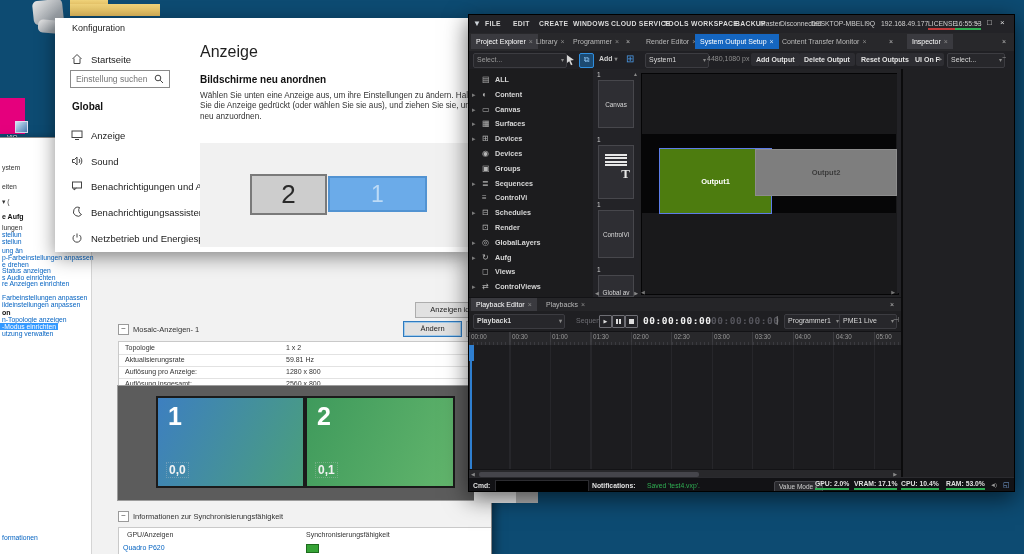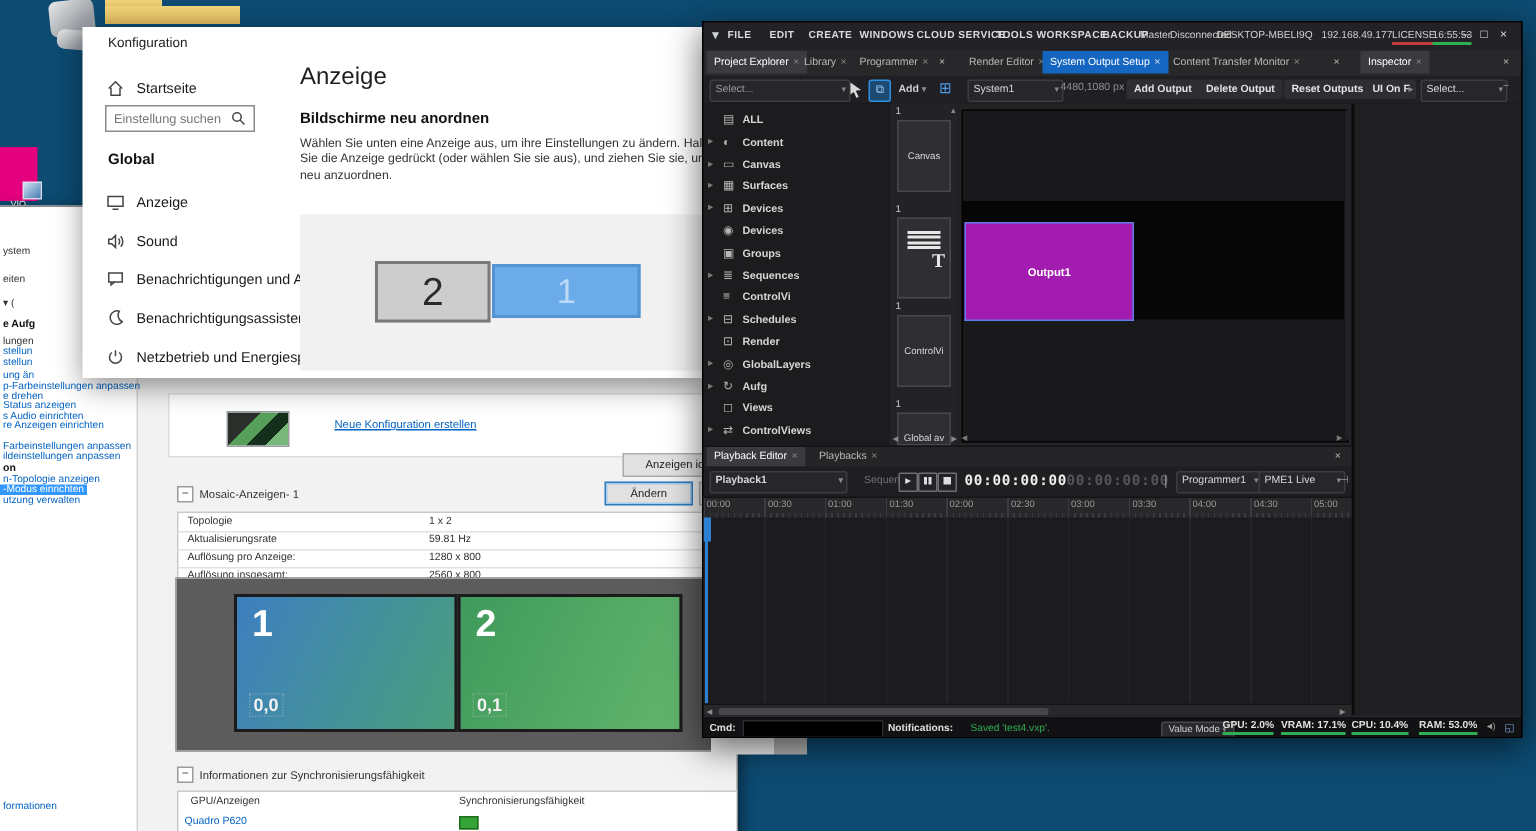--- a/index.html
+++ b/index.html
@@ -82,21 +82,21 @@
   .vx-tree-arrow{position:absolute;left:3px;color:#7a7a7a;font-size:7px;}
   .vx-tree-glyph{position:absolute;left:13px;color:#b5b5b5;font-size:8px;}
   .vx-tree-label{position:absolute;left:26px;color:#d6d6d6;font-size:7.2px;font-weight:bold;}
   .vx-thumbcol{background:#232327;border-right:1px solid #0e0e10;}
   .vx-thumb{position:absolute;left:5px;width:34px;height:46px;background:#2e2e33;border:1px solid #47474c;
             color:#d8d8d8;font-size:6.4px;display:flex;align-items:center;justify-content:center;overflow:hidden;}
   .vx-count{position:absolute;left:4px;font-size:6.5px;color:#cfcfcf;}
   .vx-canvas{background:#232326;}
   .vx-canvas-inner{background:#19191b;border:1px solid #050506;}
   .vx-band{background:#060607;}
-  .vx-out1{background:#a21caf;border:1px solid #5d7ce8;color:#fff;}
+  .vx-out1{background:#4d7c0f;border:1px solid #5d7ce8;color:#fff;margin-left:16px;}
   .vx-out2{background:#7e7e7e;border:1px solid #8d8d8d;color:#3c3c3c;}
   .vx-out-label{display:flex;align-items:center;justify-content:center;height:100%;font-size:7.5px;font-weight:bold;}
   .vx-inspector{background:#202023;border-left:2px solid #0b0b0c;}
   .vx-playtabs{background:#252528;border-top:1px solid #131316;}
   .vx-controls{background:#1f1f22;}
   .vx-tc{font-family:"DejaVu Sans Mono",monospace;font-size:9.5px;font-weight:bold;color:#f0f0f0;letter-spacing:.5px;}
   .vx-tc-dim{color:#55555c;}
   .vx-playbtn{position:absolute;width:11px;height:11px;border:1px solid #6e6e74;background:#232327;border-radius:1px;
               color:#ddd;font-size:5px;text-align:center;line-height:10px;}
   .pause-bar{display:inline-block;width:2px;height:5px;background:#ddd;margin:0 .5px;vertical-align:middle;}
@@ -154,24 +154,20 @@
         <span class="abs nv-frag" style="left:2px;top:142px;">re Anzeigen einrichten</span>
         <span class="abs nv-frag" style="left:2px;top:156px;">Farbeinstellungen anpassen</span>
         <span class="abs nv-frag" style="left:2px;top:163px;">ildeinstellungen anpassen</span>
         <span class="abs nv-frag-bold" style="left:2px;top:171px;">on</span>
         <span class="abs nv-frag" style="left:2px;top:178px;">n-Topologie anzeigen</span>
         <span class="abs nv-frag-sel" style="left:0;top:184.5px;">-Modus einrichten</span>
         <span class="abs nv-frag" style="left:2px;top:191.5px;">utzung verwalten</span>
         <span class="abs nv-frag" style="left:2px;top:396px;">formationen</span>
       </div>
 
-      <div class="abs nv-box" style="left:112px;top:124px;width:378px;height:41px;">
-        <div class="abs nv-config-icon" style="left:38px;top:11px;width:40px;height:22px;"></div>
-        <span class="abs nv-link" style="left:110px;top:15px;">Neue Konfiguration erstellen</span>
-      </div>
 
       <div class="abs nv-btn" style="left:415px;top:164px;width:80px;height:14px;">Anzeigen identi</div>
 
       <div class="abs nv-collapse" style="left:118px;top:186px;">−</div>
       <span class="abs nv-sec-title" style="left:133px;top:187px;">Mosaic-Anzeigen- 1</span>
       <div class="abs nv-btn nv-btn-focus" style="left:403px;top:183px;width:57px;height:14px;">Ändern</div>
       <div class="abs nv-btn" style="left:466px;top:183px;width:40px;height:14px;">Deakt</div>
 
       <div class="abs nv-table" style="left:118px;top:203px;width:372px;height:49px;">
         <div class="nv-row" style="top:0;">
@@ -432,20 +428,23 @@
         <span class="abs" style="left:2px;bottom:1px;font-size:5px;color:#8a8a8a;">◀</span>
         <span class="abs" style="right:1px;bottom:1px;font-size:5px;color:#8a8a8a;">▶</span>
       </div>
 
       <div class="abs vx-canvas" style="left:170px;top:54px;width:262px;height:228px;">
         <div class="abs vx-canvas-inner" style="left:2px;top:4px;width:256px;height:220px;"></div>
         <div class="abs vx-band" style="left:3px;top:65px;width:254px;height:79px;"></div>
         <div class="abs vx-out1" style="left:4px;top:79px;width:111px;height:64px;">
             <div class="vx-out-label">Output1</div>
           </div>
+        <div class="abs vx-out2" style="left:116px;top:80px;width:140px;height:45px;">
+            <div class="vx-out-label">Output2</div>
+          </div>
         <span class="abs" style="left:2px;bottom:2px;font-size:5px;color:#777;">◀</span>
         <span class="abs" style="right:6px;bottom:2px;font-size:5px;color:#777;">▶</span>
         <div class="abs" style="right:0;top:4px;width:4px;height:220px;background:#222226;"></div>
       </div>
 
       <div class="abs vx-inspector" style="left:432px;top:54px;width:113px;height:408px;"></div>
 
       <div class="abs vx-playtabs" style="left:0;top:282px;width:432px;height:14px;">
         <span class="vx-tab vx-tab-active" style="left:2px;top:0;height:13px;line-height:13px;"><span>Playback Editor</span><span class="x">×</span></span>
         <span class="vx-tab" style="left:72px;top:0;height:13px;line-height:13px;"><span>Playbacks</span><span class="x">×</span></span>

